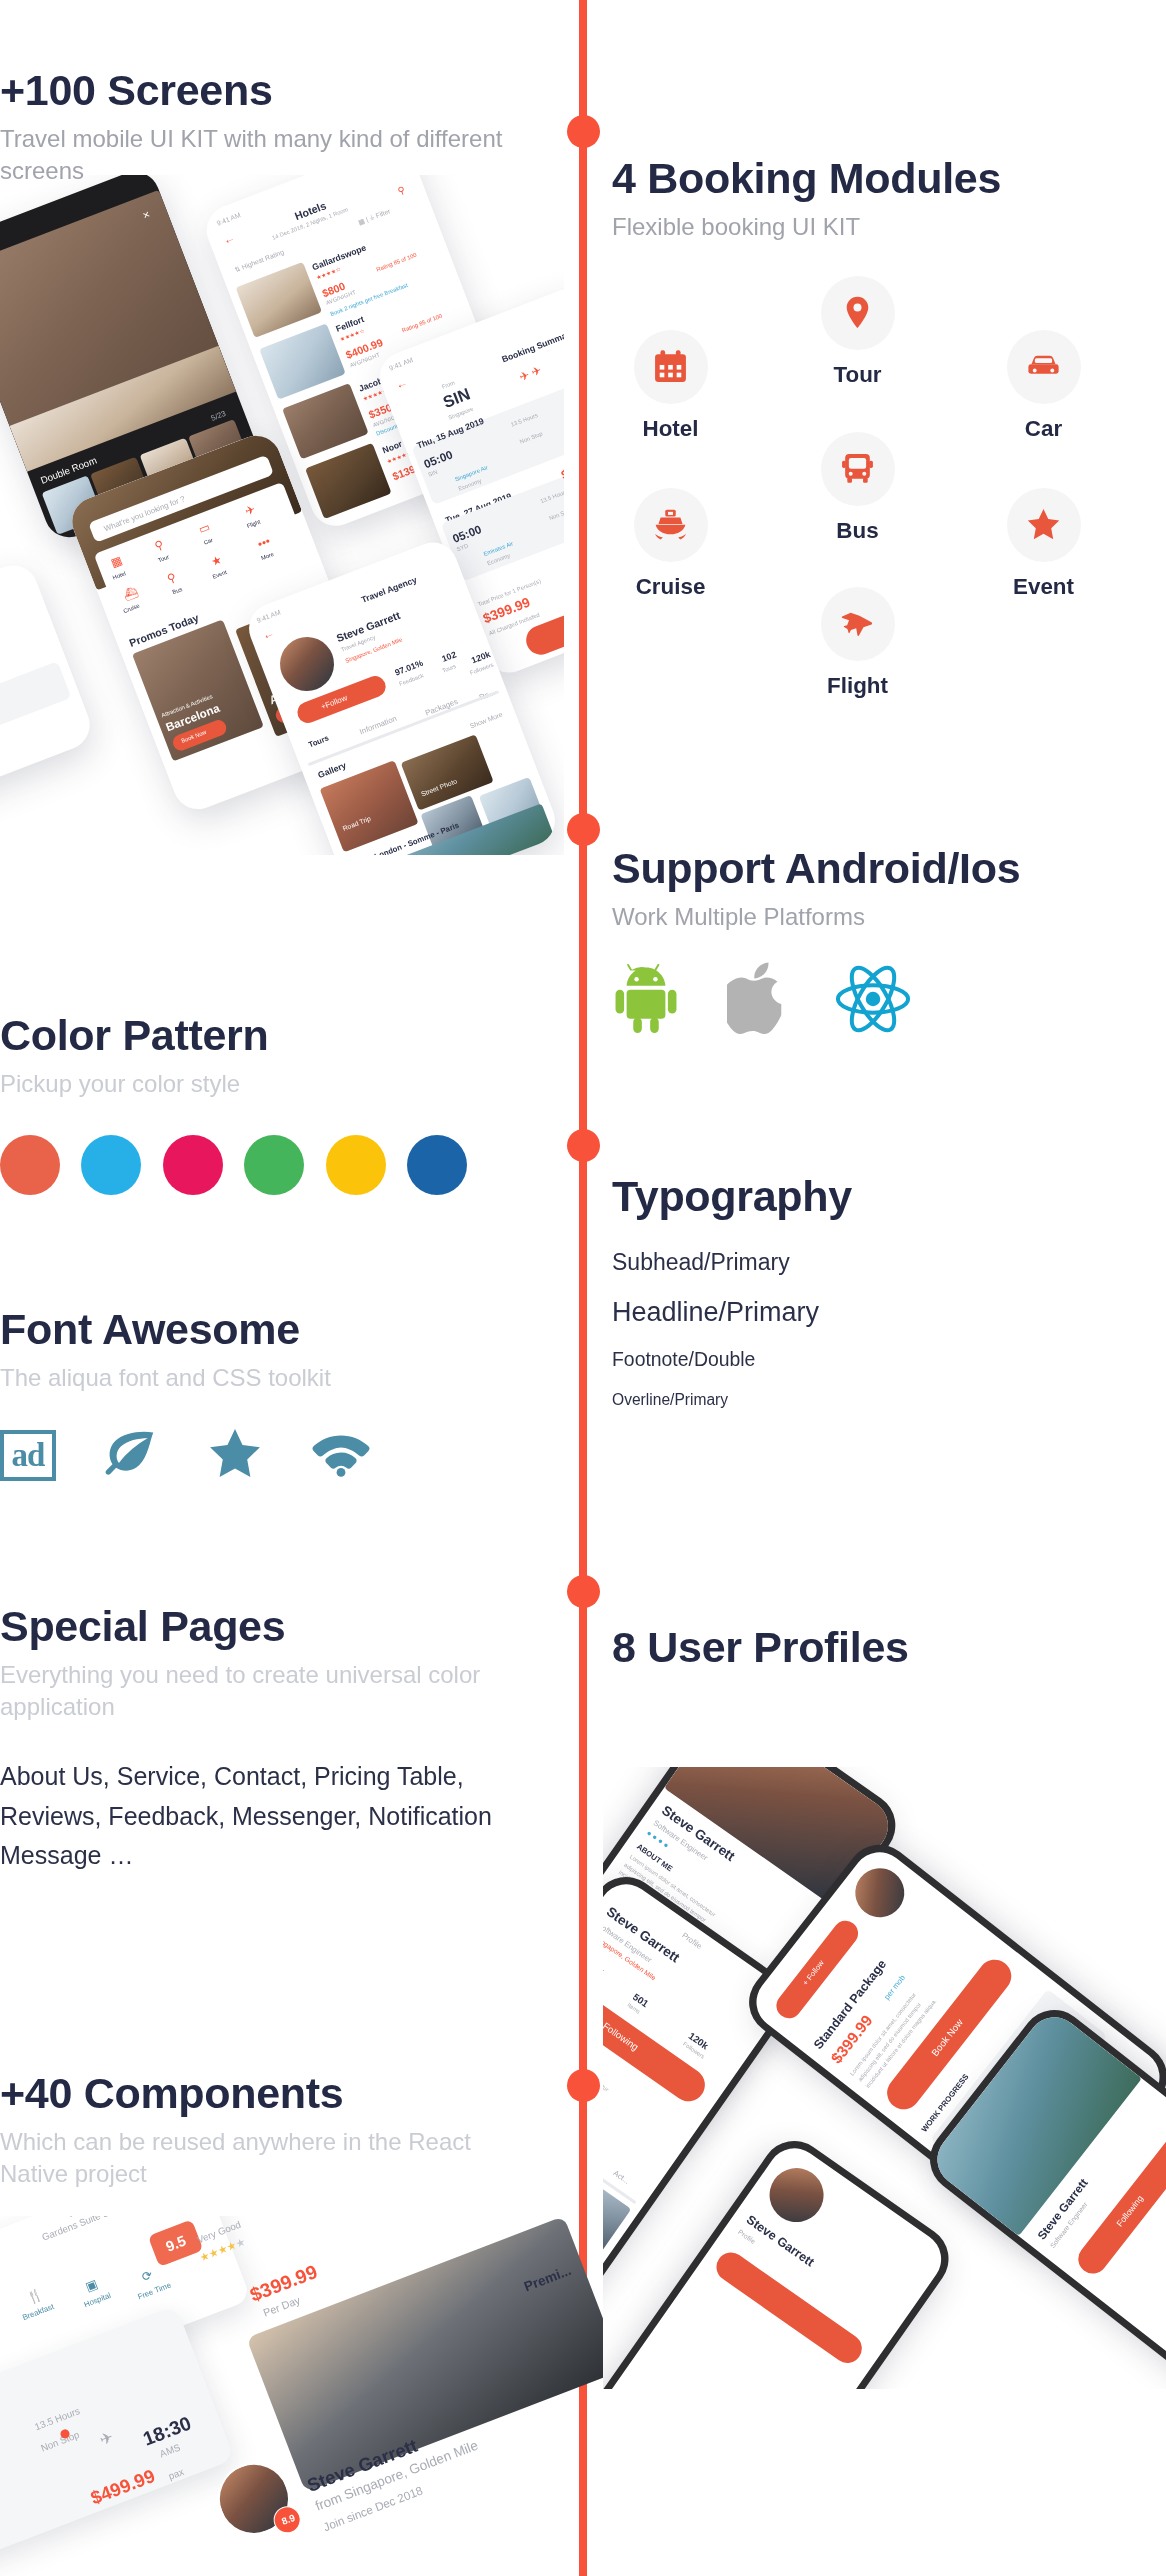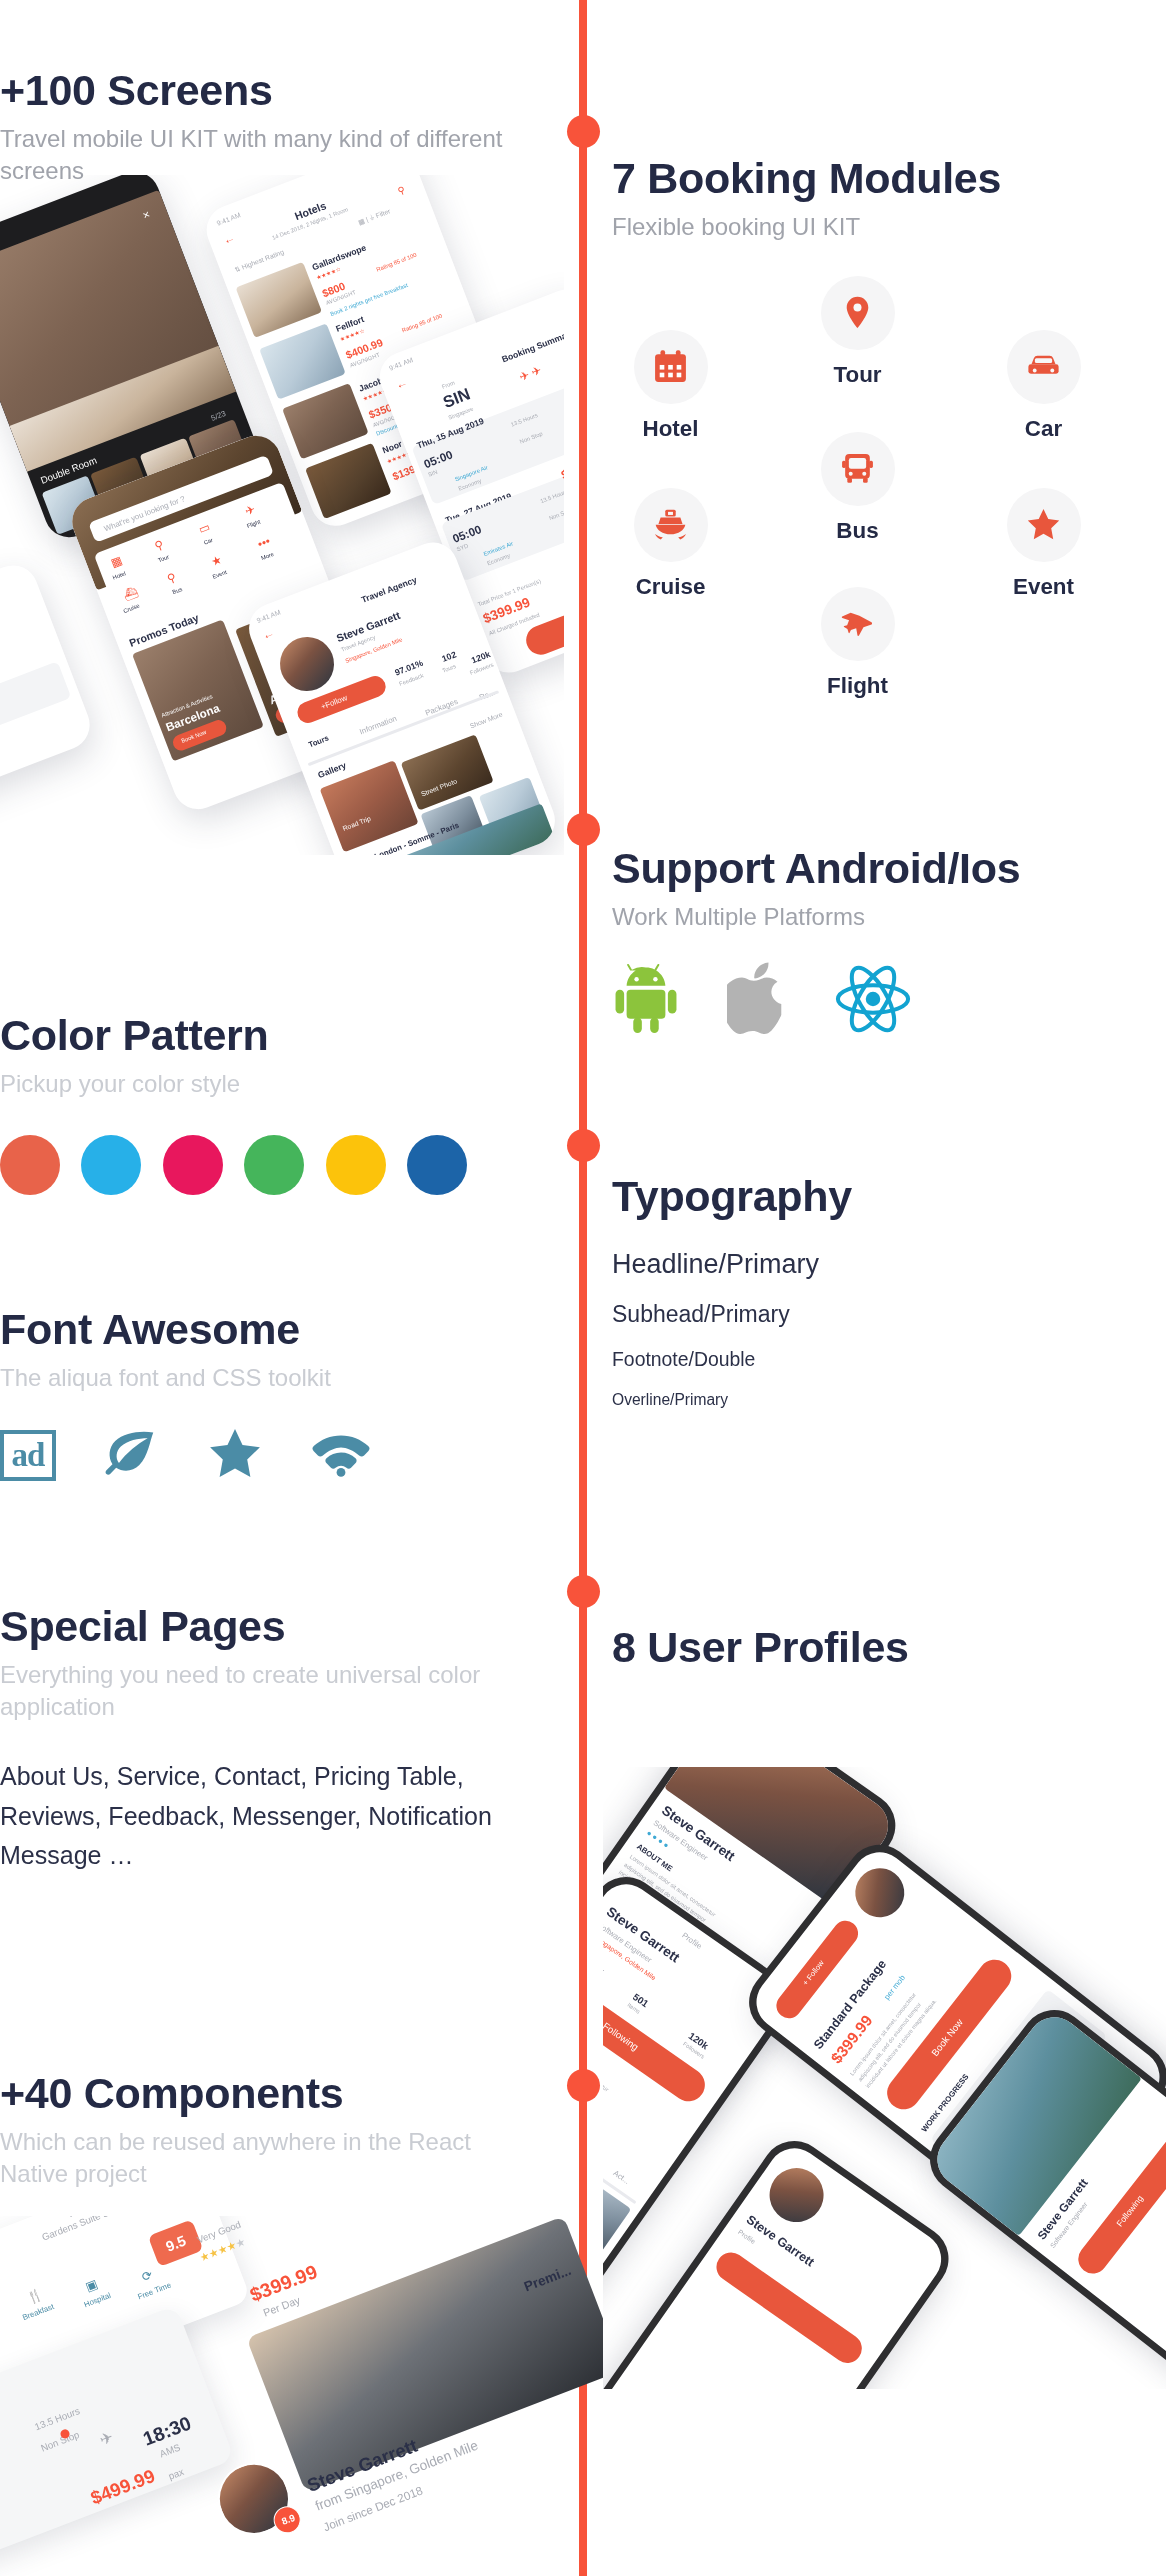--- a/index.html
+++ b/index.html
@@ -298,21 +298,21 @@
     </div>
 
     <div class="phone" style="left:-68px; top:408px; width:175px; height:194px; transform:rotate(-21deg);">
 
       <div class="ph-bar" style="left:9.7px;top:107px;width:156px;height:39px"></div>
     </div>
 
   </div>
 
   <div class="block col-right" style="top:154px;">
-    <div class="h-title">7 Booking Modules</div>
+    <div class="h-title">4 Booking Modules</div>
     <div class="h-sub">Flexible booking UI KIT</div>
 
     <div class="mod-grid">
 
       <div class="mod" style="left:0px; top:54px;">
         <div class="mod-circle">
           <span>
             <svg width="37" height="37" viewBox="0 0 24 24" fill="#e8563c">
               <rect x="2" y="4" width="20" height="18" rx="2"></rect>
               <rect x="5.5" y="1.5" width="3" height="5" rx="1.2"></rect>
@@ -458,22 +458,22 @@
       <div class="swatch" style="background:#e8175d"></div>
       <div class="swatch" style="background:#45b55b"></div>
       <div class="swatch" style="background:#fcc30b"></div>
       <div class="swatch" style="background:#1c64a8"></div>
     </div>
   </div>
 
   <div class="block col-right" style="top:1172px;">
     <div class="h-title">Typography</div>
     <div class="type-list">
+      <div class="type-item t2">Subhead/Primary</div>
       <div class="type-item t1">Headline/Primary</div>
-      <div class="type-item t2">Subhead/Primary</div>
       <div class="type-item t3">Footnote/Double</div>
       <div class="type-item t4">Overline/Primary</div>
     </div>
   </div>
 
   <div class="block col-left" style="top:1305px;">
     <div class="h-title">Font Awesome</div>
     <div class="h-sub pale">The aliqua font and CSS toolkit</div>
     <div class="fa-row">
       <div class="fa-ad">ad</div>

